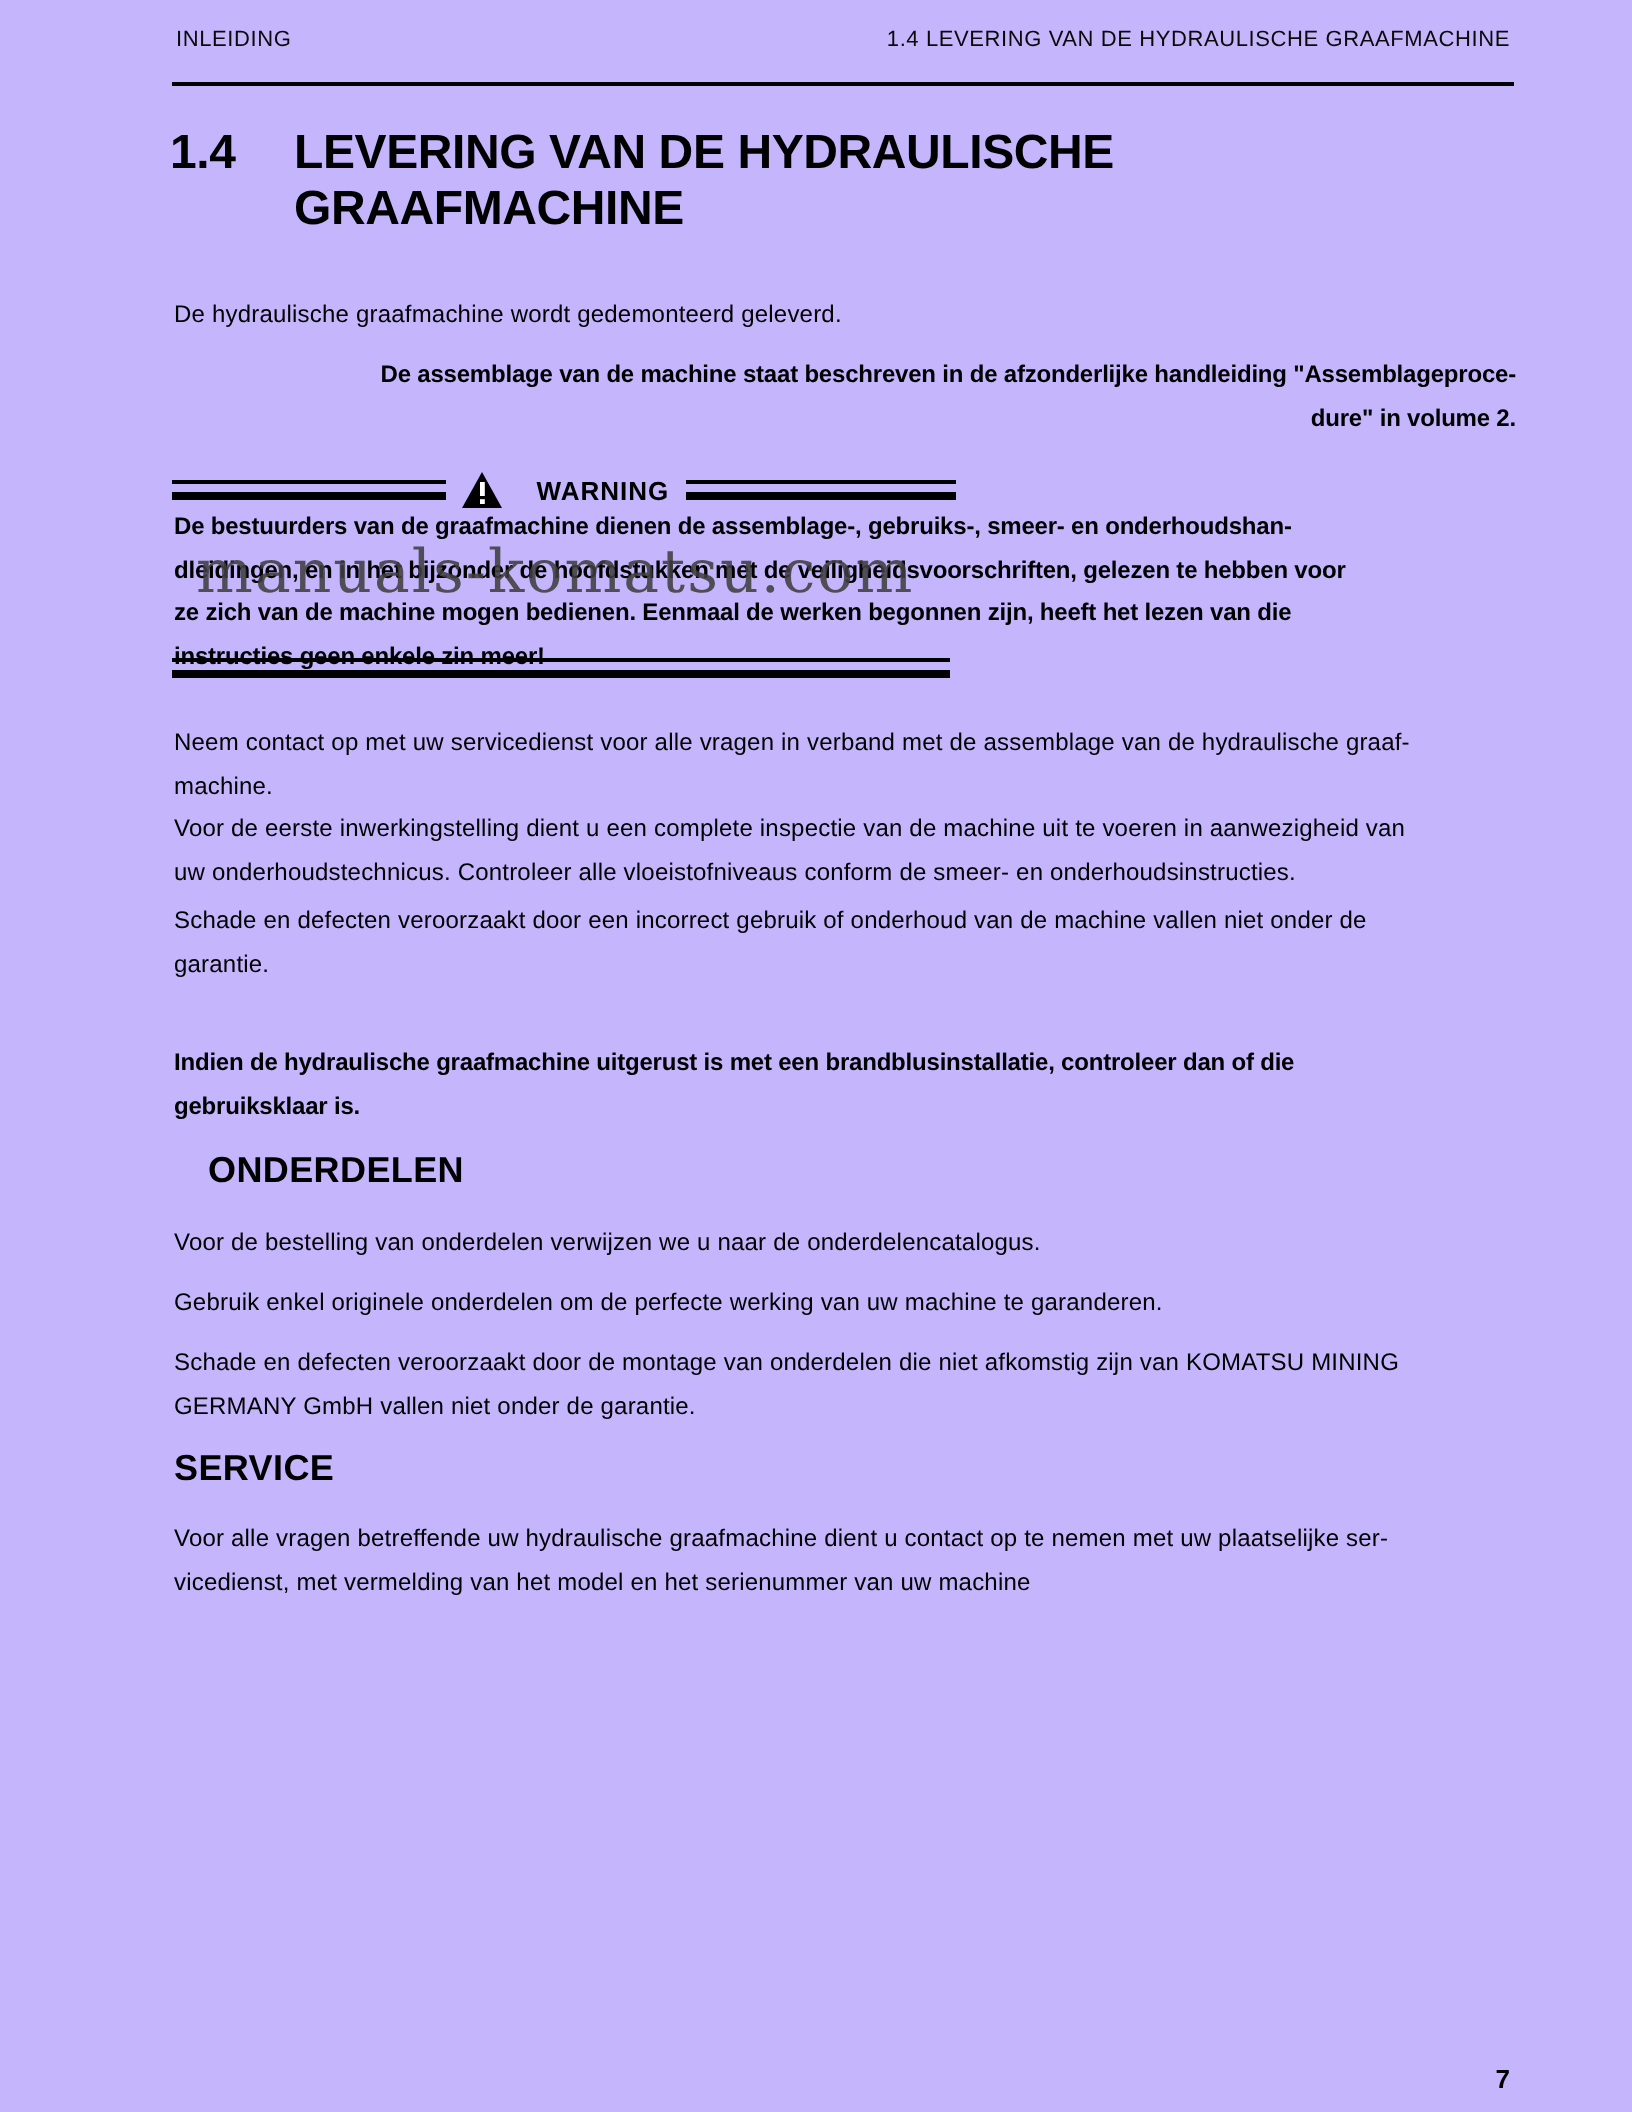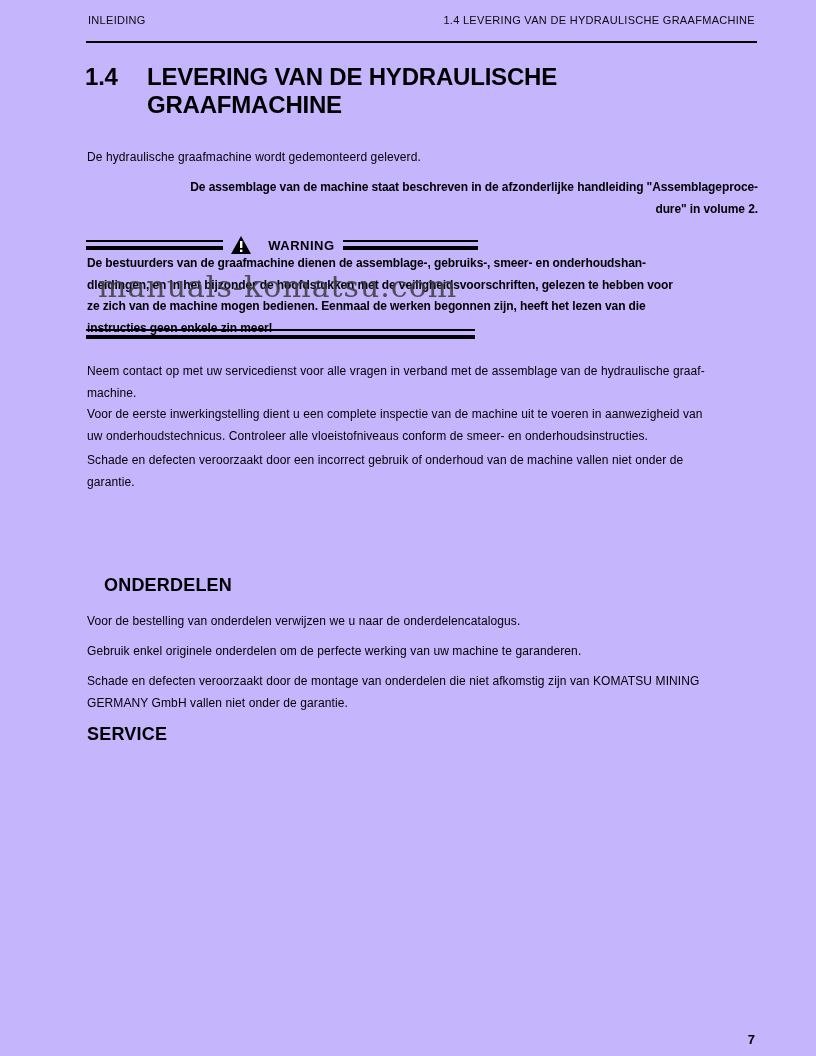--- a/index.html
+++ b/index.html
@@ -99,24 +99,28 @@
 
   <div class="abs bt" style="left:87px; top:361px;">Neem contact op met uw servicedienst voor alle vragen in verband met de assemblage van de hydraulische graaf-
 machine.</div>
 
   <div class="abs watermark">manuals-komatsu.com</div>
   <div class="abs bt" style="left:87px; top:404px;">Voor de eerste inwerkingstelling dient u een complete inspectie van de machine uit te voeren in aanwezigheid van
 uw onderhoudstechnicus. Controleer alle vloeistofniveaus conform de smeer- en onderhoudsinstructies.</div>
   <div class="abs bt" style="left:87px; top:450px;">Schade en defecten veroorzaakt door een incorrect gebruik of onderhoud van de machine vallen niet onder de
 garantie.</div>
 
+  <div class="abs bt b" style="left:87px; top:521px;">Indien de hydraulische graafmachine uitgerust is met een brandblusinstallatie, controleer dan of die
+gebruiksklaar is.</div>
 
   <div class="abs sect" style="left:104px; top:575px;text-align:center;">ONDERDELEN</div>
   <div class="abs bt" style="left:87px; top:611px;">Voor de bestelling van onderdelen verwijzen we u naar de onderdelencatalogus.</div>
   <div class="abs bt" style="left:87px; top:641px;">Gebruik enkel originele onderdelen om de perfecte werking van uw machine te garanderen.</div>
   <div class="abs bt" style="left:87px; top:671px;">Schade en defecten veroorzaakt door de montage van onderdelen die niet afkomstig zijn van KOMATSU MINING
 GERMANY GmbH vallen niet onder de garantie.</div>
 
   <div class="abs sect" style="left:87px; top:724px;">SERVICE</div>
+  <div class="abs bt" style="left:87px; top:759px;">Voor alle vragen betreffende uw hydraulische graafmachine dient u contact op te nemen met uw plaatselijke ser-
+vicedienst, met vermelding van het model en het serienummer van uw machine</div>
 
   <div class="abs pgnum">7</div>
 
 </div>
 
 </body></html>

